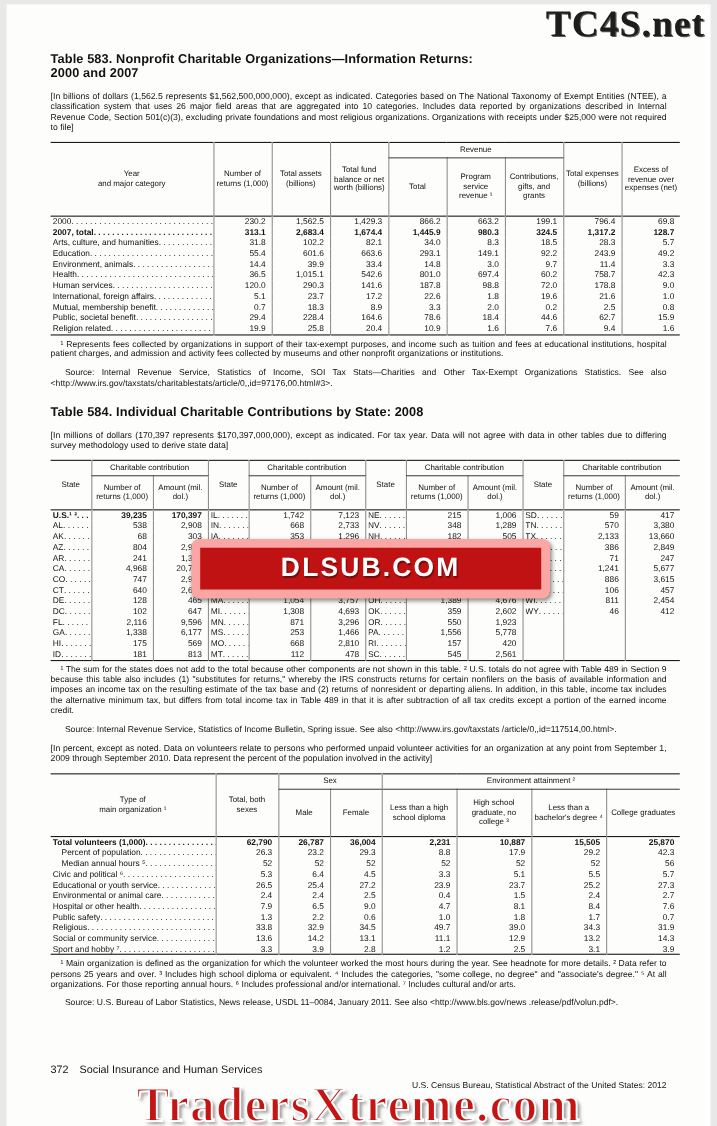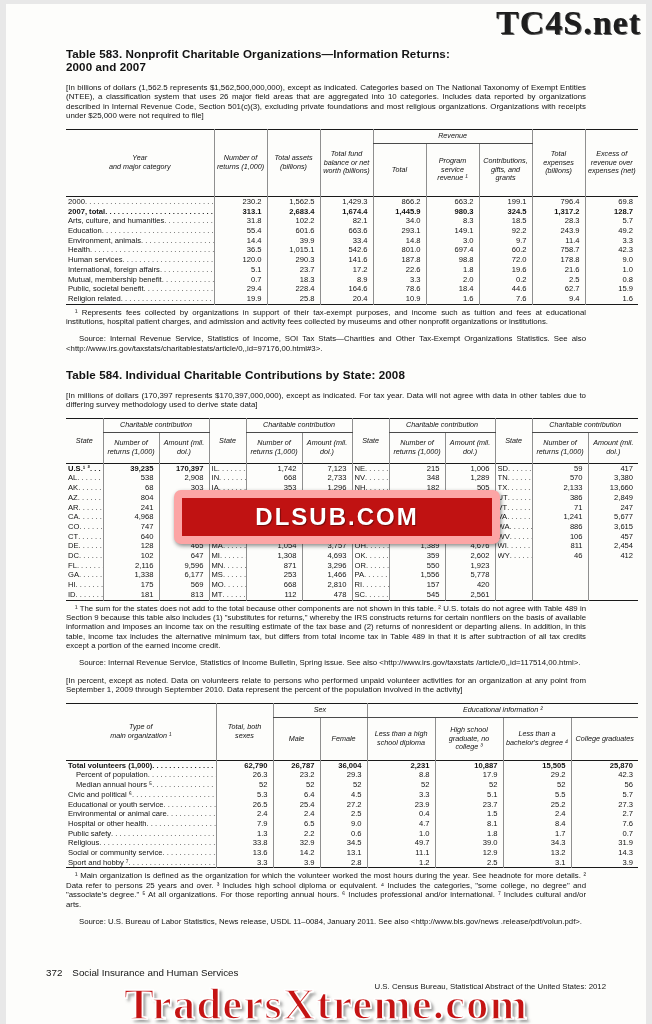--- a/index.html
+++ b/index.html
@@ -1,32 +1,32 @@
 <!DOCTYPE html>
 <html><head>
 <meta charset="utf-8">
 <style>
   html,body{margin:0;padding:0;background:#e8e8e8;}
   .page{position:relative;width:640px;height:1024px;background:#fdfdfb;font-family:"Liberation Sans","DejaVu Sans",sans-serif;color:#121212;overflow:hidden;margin:4px auto;}
-  .content{display:flow-root;padding:0 60px;}
+  .content{display:flow-root;padding:0 40px;}
 
   .tbl-title{font-size:11.6px;font-weight:bold;line-height:13px;white-space:pre-line;letter-spacing:.1px;}
   #t583-title{margin-top:43px;}
   #t584-title{margin-top:15px;}
   #t585-title{margin-top:13px;}
 
   .note{margin-top:4px;font-size:7.9px;line-height:9.6px;text-align:justify;}
   .fn{margin-top:3px;font-size:7.8px;line-height:9.4px;text-align:justify;text-indent:9px;}
   .src{margin-top:0;text-indent:13px;}
 
   table{border-collapse:collapse;table-layout:fixed;width:572px;margin-top:5px;
         border-top:1.4px solid #1a1a1a;border-bottom:1px solid #1a1a1a;border-left-style:hidden;}
   thead{border-bottom:1px solid #1a1a1a;}
   th,td{border-left:1px solid #8f8f8f;padding:0;}
-  th{font-weight:normal;font-size:7.2px;line-height:8.4px;text-align:center;vertical-align:middle;padding:1px 2px;font-style:italic;}
+  th{font-weight:normal;font-size:7.2px;line-height:8.4px;text-align:center;vertical-align:middle;padding:1px 2px;}
   th.grp{border-bottom:1px solid #4a4a4a;height:11px;}
   .prel{white-space:pre-line;}
   #t583 tr.sub th{height:50px;}
   #t584 tr.sub th{height:28px;}
   #t585 tr.sub th{height:40px;}
 
   tbody td{font-size:7.6px;line-height:9.7px;height:9.7px;vertical-align:bottom;white-space:nowrap;overflow:hidden;}
   td.num{text-align:right;padding-right:5px;}
   td.stub{padding-left:2px;}
   .lead{display:flex;overflow:hidden;}
@@ -810,21 +810,21 @@
           <col style="width:68px">
           <col style="width:68px">
           <col style="width:67px">
       </colgroup>
       <thead>
         <tr>
           <th rowspan="2" class="prel">Type of
 main organization ¹</th>
           <th rowspan="2">Total, both sexes</th>
           <th colspan="2" class="grp">Sex</th>
-          <th colspan="4" class="grp">Educational information ²</th>
+          <th colspan="4" class="grp">Environment attainment ²</th>
         </tr>
         <tr class="sub">
           <th>Male</th>
           <th>Female</th>
           <th>Less than a high school diploma</th>
           <th>High school graduate, no college ³</th>
           <th>Less than a bachelor's degree ⁴</th>
           <th>College graduates</th>
         </tr>
       </thead>

